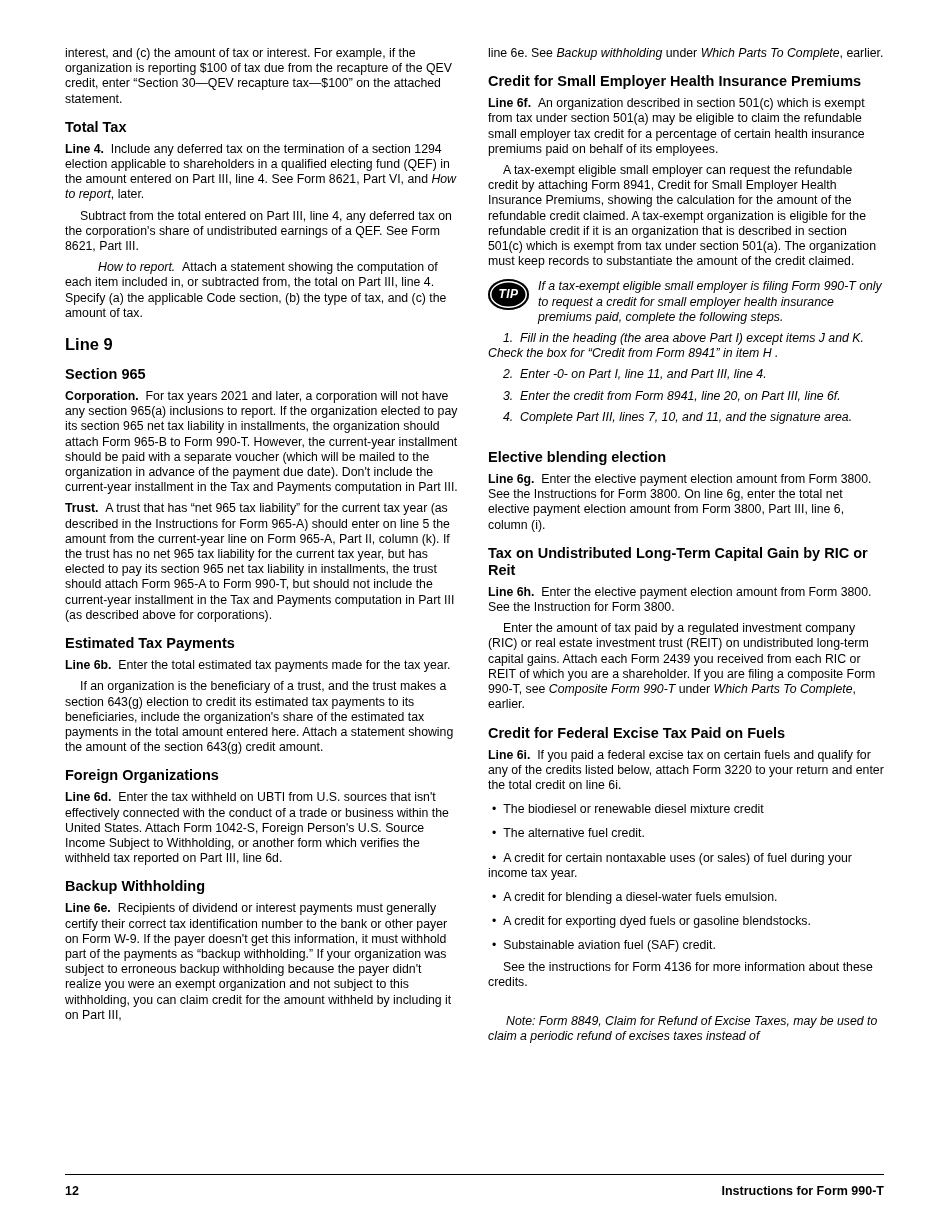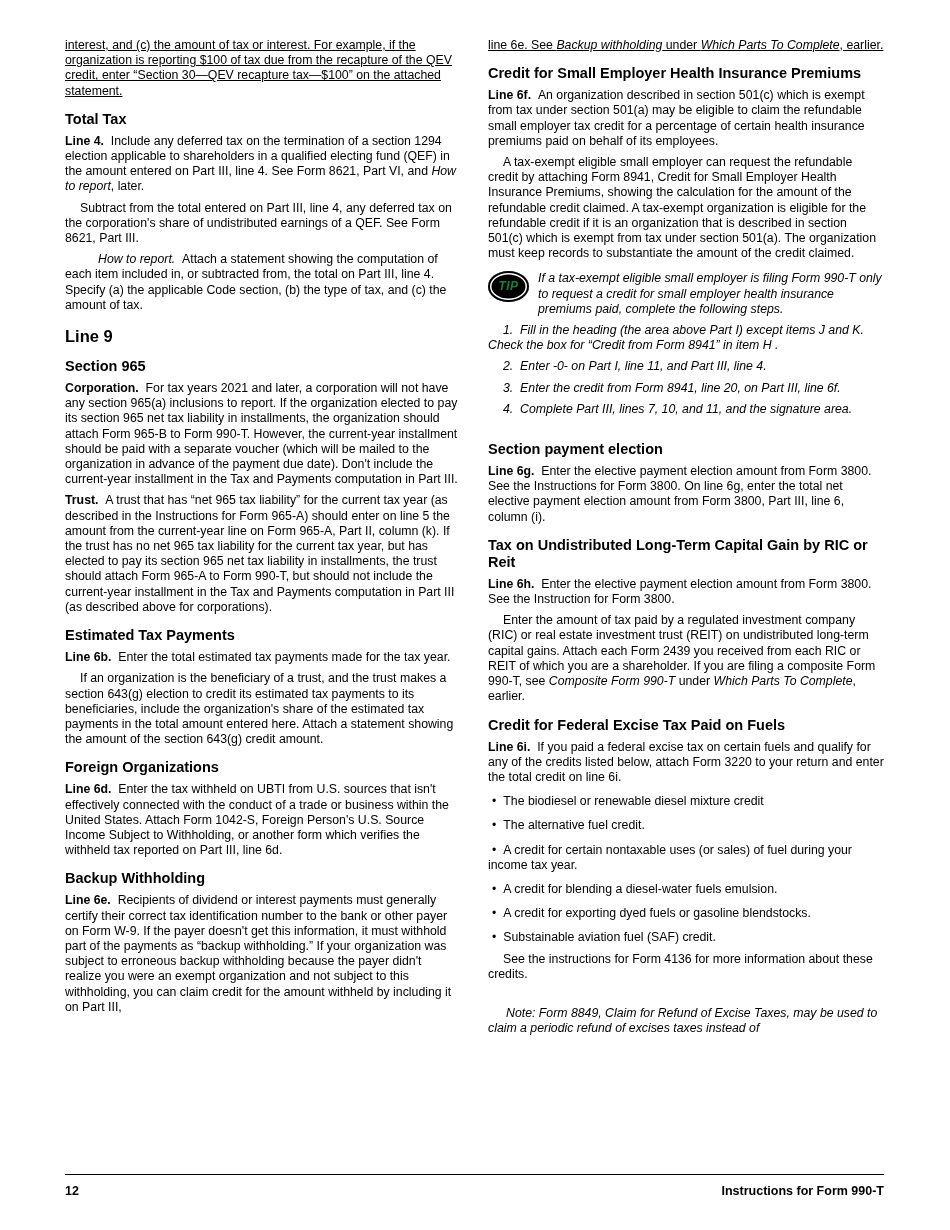--- a/index.html
+++ b/index.html
@@ -5,36 +5,36 @@
   * { margin:0; padding:0; box-sizing:border-box; }
   html,body { background:#ffffff; }
   body {
     width:950px; height:1230px; position:relative;
     font-family:"Liberation Sans","DejaVu Sans",sans-serif;
     color:#000;
   }
   .page { position:absolute; inset:0; padding:38px 66px 90px 65px; overflow:hidden; }
   .cols { display:flex; gap:27px; }
   .col { flex:1 1 0; font-size:12.3px; line-height:15.2px; text-align:left; }
-  .col > :first-child { margin-top:0;text-decoration:underline; }
+  .col > :first-child { margin-top:8px; }
   p { margin-top:6px; }
   p.indent { text-indent:15px; }
   .gap { margin-top:24px !important; }
   .h { font-weight:bold; }
   .h2 { font-size:16.5px; line-height:19px; margin-top:14px; margin-bottom:2px; }
   .h3 { font-size:14.5px; line-height:17px; margin-top:12px; margin-bottom:2px; }
   span.b { font-weight:bold; }
   span.i { font-style:italic; }
   span.bi { font-weight:normal; font-style:italic;margin-left:18px; }
   .bullet { margin-top:9px; }
   .bullet .marker { padding:0 7px 0 4px; }
   .tipbox { display:flex; gap:9px; margin-top:10px; align-items:flex-start; }
   .tipicon {
     flex:0 0 auto; width:41px; height:31px; border-radius:50%;
-    background:#000; color:#15803d; display:flex; align-items:center; justify-content:center;
+    background:#000; color:#ffffff; display:flex; align-items:center; justify-content:center;
     font-weight:bold; font-style:italic; font-size:12px; letter-spacing:.5px;
     box-shadow: inset 0 0 0 2px #000, inset 0 0 0 3.5px #fff;
   }
   .tiptext { flex:1 1 auto; font-style:italic; }
   .footer {
     position:absolute; left:65px; right:66px; bottom:32px;
     display:flex; justify-content:space-between; align-items:center;
     border-top:1px solid #000; padding-top:9px;
     font-size:12.5px; font-weight:bold;
   }
@@ -68,21 +68,21 @@
         <p class=""><span class="b">Line 6f.&nbsp;&nbsp;</span><span class="">An organization described in section 501(c) which is exempt from tax under section 501(a) may be eligible to claim the refundable small employer tax credit for a percentage of certain health insurance premiums paid on behalf of its employees.</span></p>
         <p class="indent"><span class="">A tax-exempt eligible small employer can request the refundable credit by attaching Form 8941, Credit for Small Employer Health Insurance Premiums, showing the calculation for the amount of the refundable credit claimed. A tax-exempt organization is eligible for the refundable credit if it is an organization that is described in section 501(c) which is exempt from tax under section 501(a). The organization must keep records to substantiate the amount of the credit claimed.</span></p>
         <div class="tipbox">
           <div class="tipicon">TIP</div>
           <div class="tiptext"><span class="i">If a tax-exempt eligible small employer is filing Form 990-T only to request a credit for small employer health insurance premiums paid, complete the following steps.</span></div>
         </div>
         <p class="indent"><span class="i">1.&nbsp;&nbsp;Fill in the heading (the area above Part I) except items J and K. Check the box for “Credit from Form 8941” in item H .</span></p>
         <p class="indent"><span class="i">2.&nbsp;&nbsp;Enter -0- on Part I, line 11, and Part III, line 4.</span></p>
         <p class="indent"><span class="i">3.&nbsp;&nbsp;Enter the credit from Form 8941, line 20, on Part III, line 6f.</span></p>
         <p class="indent"><span class="i">4.&nbsp;&nbsp;Complete Part III, lines 7, 10, and 11, and the signature area.</span></p>
-        <div class="h h3 gap">Section payment election</div>
+        <div class="h h3 gap">Elective blending election</div>
         <p class=""><span class="b">Line 6g.&nbsp;&nbsp;</span><span class="">Enter the elective payment election amount from Form 3800. See the Instructions for Form 3800. On line 6g, enter the total net elective payment election amount from Form 3800, Part III, line 6, column (i).</span></p>
         <div class="h h3">Tax on Undistributed Long-Term Capital Gain by RIC or Reit</div>
         <p class=""><span class="b">Line 6h.&nbsp;&nbsp;</span><span class="">Enter the elective payment election amount from Form 3800. See the Instruction for Form 3800.</span></p>
         <p class="indent"><span class="">Enter the amount of tax paid by a regulated investment company (RIC) or real estate investment trust (REIT) on undistributed long-term capital gains. Attach each Form 2439 you received from each RIC or REIT of which you are a shareholder. If you are filing a composite Form 990-T, see </span><span class="i">Composite Form 990-T</span><span class=""> under </span><span class="i">Which Parts To Complete</span><span class="">, earlier.</span></p>
         <div class="h h3">Credit for Federal Excise Tax Paid on Fuels</div>
         <p class=""><span class="b">Line 6i.&nbsp;&nbsp;</span><span class="">If you paid a federal excise tax on certain fuels and qualify for any of the credits listed below, attach Form 3220 to your return and enter the total credit on line 6i.</span></p>
         <div class="bullet"><span class="marker">•</span><span class="">The biodiesel or renewable diesel mixture credit</span></div>
         <div class="bullet"><span class="marker">•</span><span class="">The alternative fuel credit.</span></div>
         <div class="bullet"><span class="marker">•</span><span class="">A credit for certain nontaxable uses (or sales) of fuel during your income tax year.</span></div>
         <div class="bullet"><span class="marker">•</span><span class="">A credit for blending a diesel-water fuels emulsion.</span></div>

